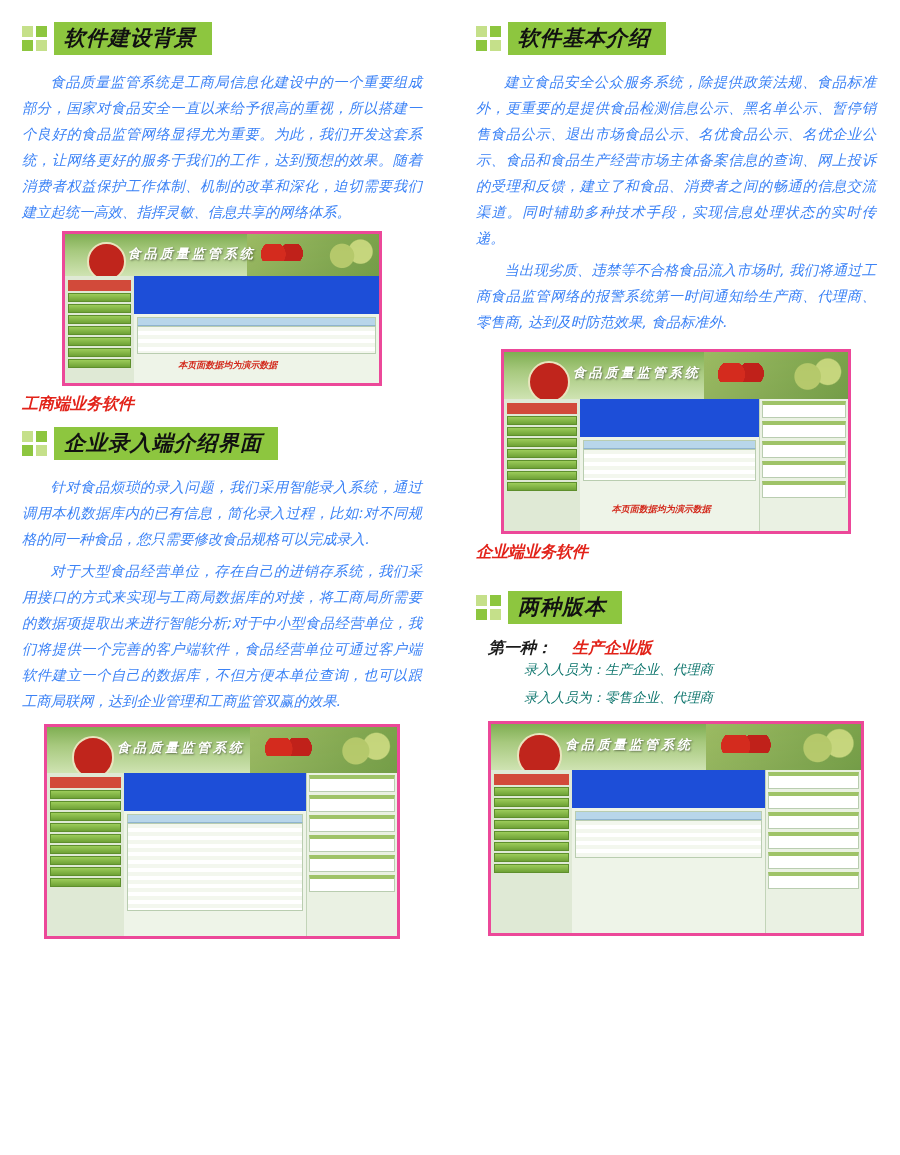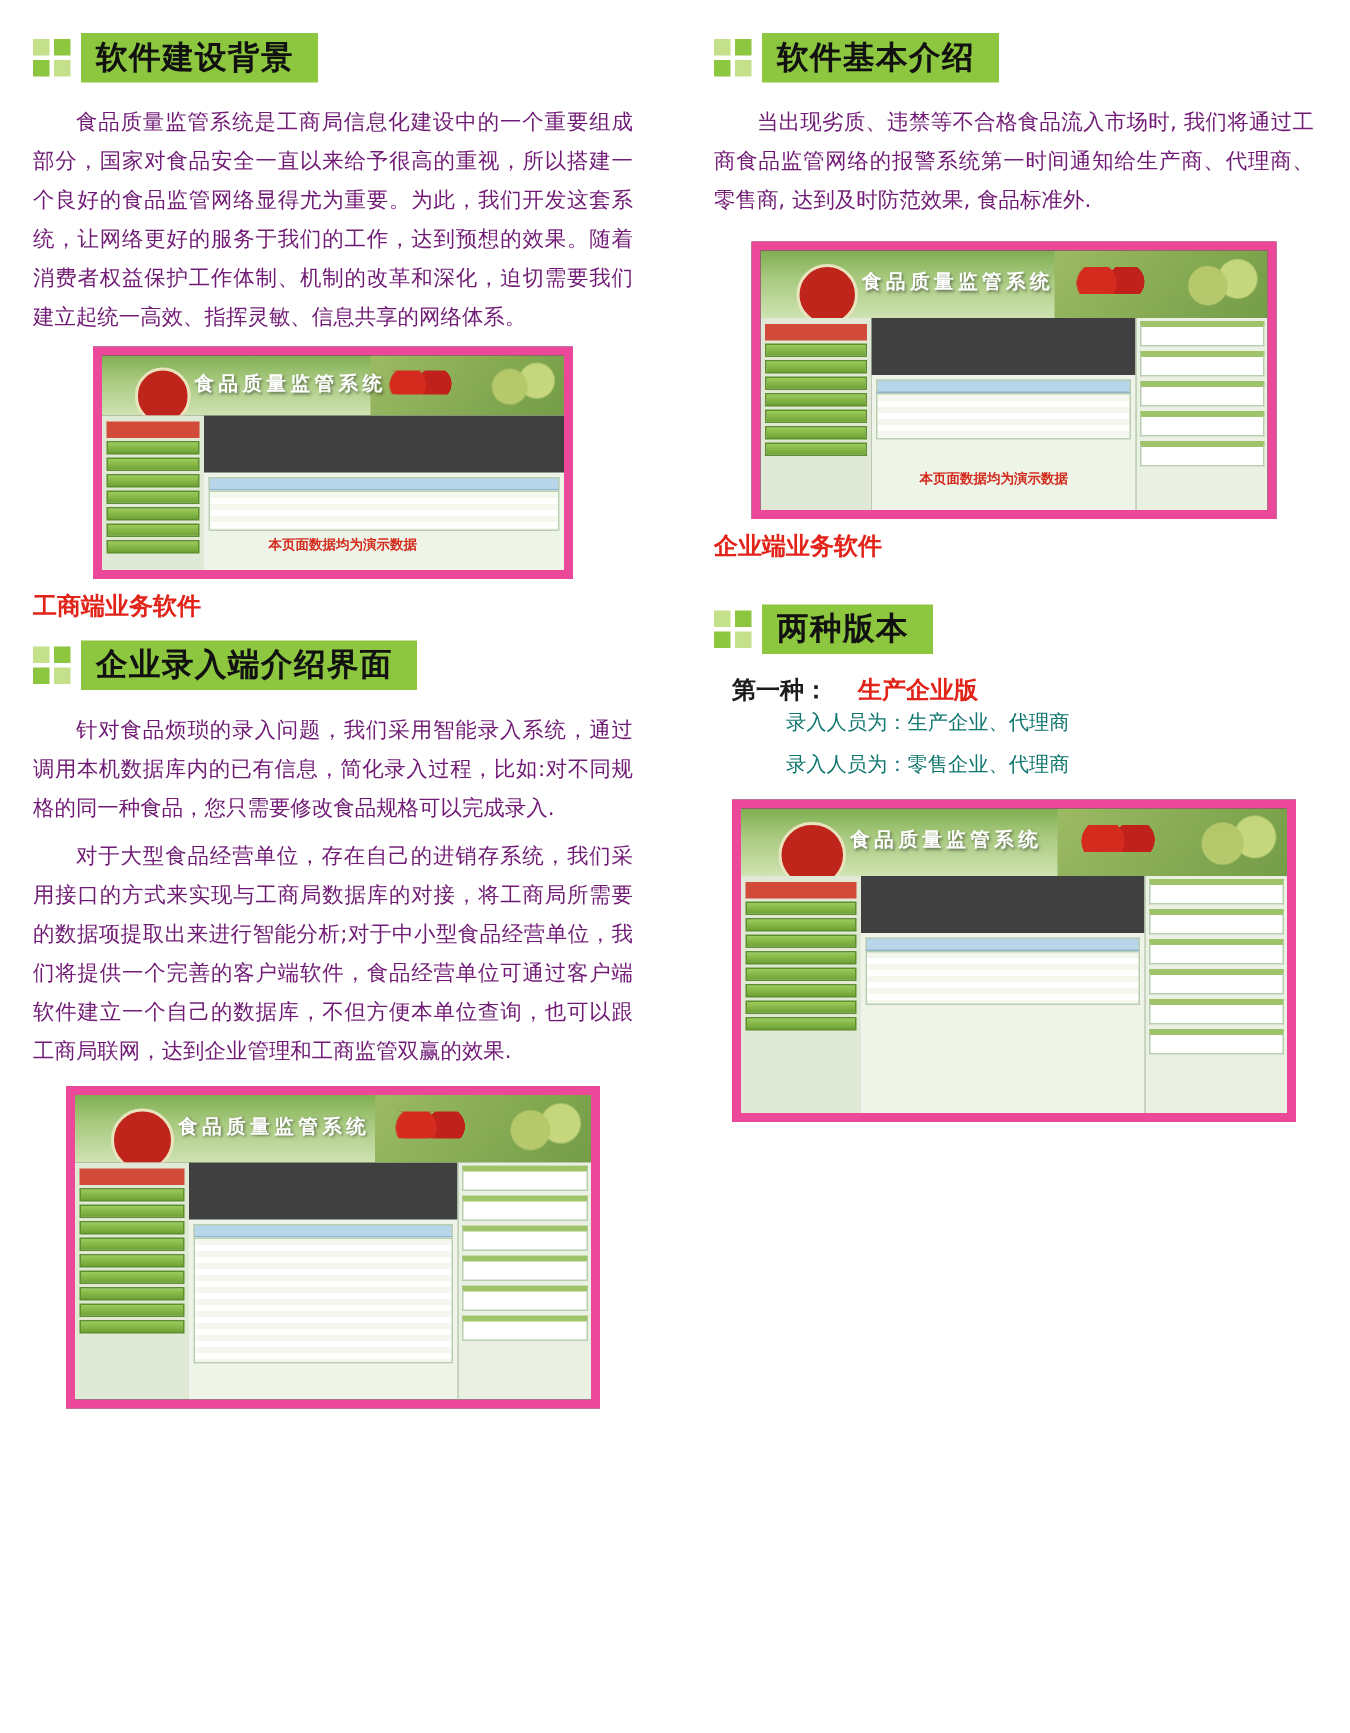--- a/index.html
+++ b/index.html
@@ -14,20 +14,21 @@
     color: #1a1a1a;
     position: relative;
     overflow: hidden;
   }
   .page {
     position: relative;
     width: 731px;
     height: 1155px;
     box-sizing: border-box;
     padding: 22px 30px 10px 30px;
+    font-style: italic;
   }
   .col {
     position: absolute;
     width: 400px;
   }
   .col-left { left: 22px; top: 22px; }
   .col-right { left: 476px; top: 22px; }
 
   
   .heading {
@@ -63,21 +64,21 @@
     white-space: nowrap;
   }
 
   
   p.body {
     margin: 0 0 6px 0;
     font-size: 14.3px;
     line-height: 26px;
     text-indent: 2em;
     text-align: justify;
-    color: #701a75;
+    color: #3b82f6;
   }
 
   .caption {
     text-align: left;
     font-size: 16px;
     font-weight: bold;
     color: #e2231a;
     margin: 8px 0 4px 0;
   }
 
@@ -91,22 +92,22 @@
   .version-row .val { color: #e2231a; margin-left: 20px; }
   .version-sub {
     font-size: 13.5px;
     margin: 2px 0 10px 48px;
     color: #0f766e;
   }
 
   
   .shot {
     position: relative;
-    background: #404040;
-    border: 6px solid #ec4899;
+    background: #1d4ed8;
+    border: 3px solid #ec4899;
     overflow: hidden;
     box-sizing: border-box;
   }
   .shot-banner {
     height: 28%;
     min-height: 34px;
     background: linear-gradient(180deg, #7fae52 0%, #a7c97e 40%, #cfe3b2 100%);
     position: relative;
     overflow: hidden;
   }
@@ -324,20 +325,21 @@
         <i class="pale"></i>
           <i></i>
           <i></i>
           <i class="pale"></i>
       </span>
       <span class="heading-bar">
         <span>软件基本介绍</span>
       </span>
     </div>
 
+    <p class="body">建立食品安全公众服务系统，除提供政策法规、食品标准外，更重要的是提供食品检测信息公示、黑名单公示、暂停销售食品公示、退出市场食品公示、名优食品公示、名优企业公示、食品和食品生产经营市场主体备案信息的查询、网上投诉的受理和反馈，建立了和食品、消费者之间的畅通的信息交流渠道。同时辅助多种技术手段，实现信息处理状态的实时传递。</p>
     <p class="body">当出现劣质、违禁等不合格食品流入市场时, 我们将通过工商食品监管网络的报警系统第一时间通知给生产商、代理商、零售商, 达到及时防范效果, 食品标准外.</p>
 
     <div class="shot-wrap">
       <div class="shot" style="width:350px;height:185px;margin:14px auto 0;">
         <div class="shot-banner" style="height:26%">
           <div class="leaf"></div>
           <div class="cherry"></div>
           <div class="logo"></div>
           <div class="shot-title">食品质量监管系统</div>
         </div>

